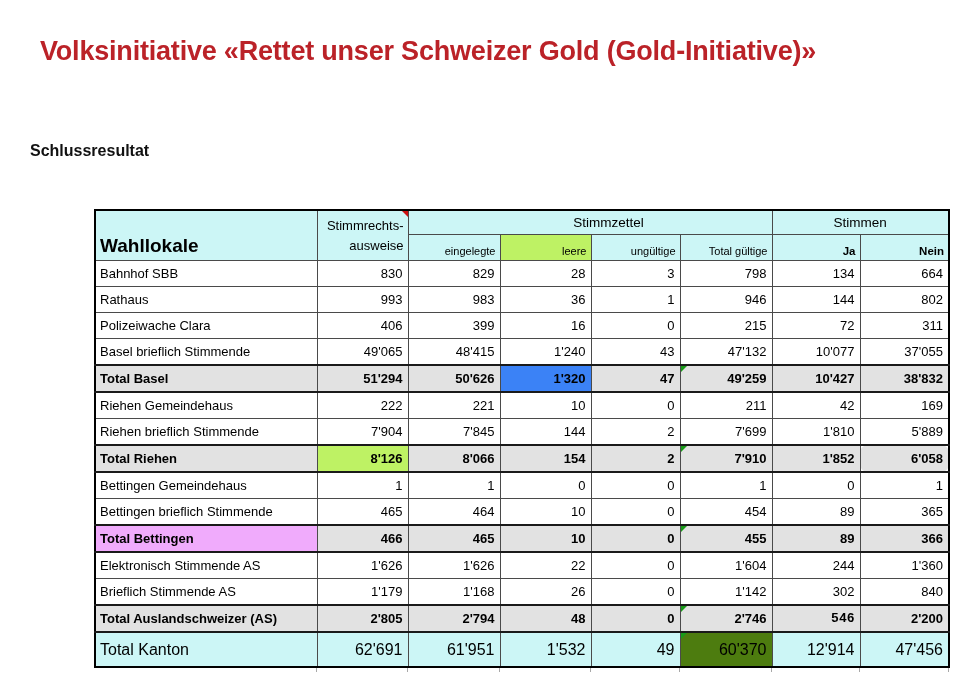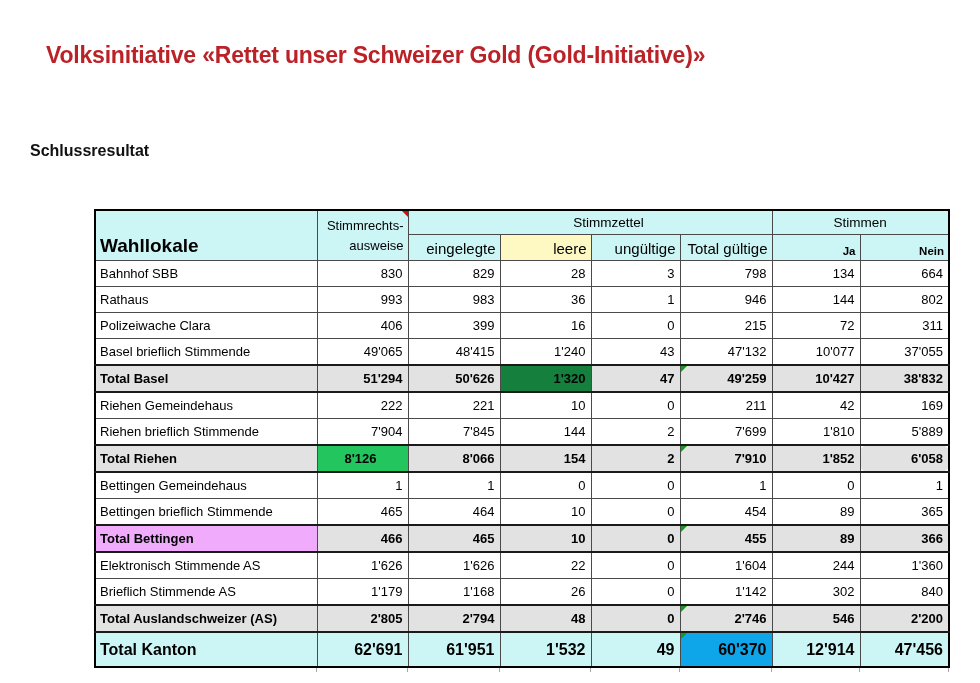--- a/index.html
+++ b/index.html
@@ -12,22 +12,22 @@
     position: relative;
     width: 980px;
     height: 683px;
     background: #ffffff;
     overflow: hidden;
   }
   .doc-title {
     position: absolute;
     left: 30px;
     top: 26px;
-    margin: 16px;
-    font-size: 23px;
+    margin: 10px;
+    font-size: 27px;
     font-weight: bold;
     letter-spacing: -0.2px;
     white-space: nowrap;
   }
   .doc-subtitle {
     position: absolute;
     left: 30px;
     top: 142px;
     margin: 0;
     font-size: 16px;
@@ -56,21 +56,21 @@
     color: #000000;
   }
   th.h-group {
     height: 21px;
     font-size: 13.5px;
     text-align: center;
     vertical-align: middle;
   }
   th.h-sub {
     height: 22px;
-    font-size: 15px;
+    font-size: 11px;
     text-align: right;
     vertical-align: bottom;
     padding: 0 4px 3px 0;
   }
   th.h-sub.bold { font-weight: bold; font-size: 11.5px; }
   th.h-wahllokale {
     text-align: left;
     vertical-align: bottom;
     font-weight: bold;
     font-size: 19px;
@@ -101,21 +101,21 @@
     border-bottom-color: #969696;
   }
   tbody td.label { text-align: left; padding-left: 4px; }
   tbody td.num { text-align: right; padding-right: 5px; position: relative; }
   tbody tr.total td {
     font-weight: bold;
     border-top: 2px solid #1a1a1a;
     border-bottom: 2px solid #1a1a1a;
   }
   tbody tr.grand td {
-    font-weight: bold;
+    font-weight: normal;
     font-size: 16px;
     height: 31px;
     border-top: 2px solid #111111;
     border-bottom: 2px solid #000000;
   }
   td.green-corner::before {
     content: "";
     position: absolute;
     top: 0; left: 0;
     width: 0; height: 0;
@@ -162,21 +162,21 @@
           <th rowspan="2" class="h-ausweise hdr-bg" style="background: rgb(204, 246, 246);">
             <span class="corner-red"></span>
             <div>Stimmrechts-</div>
             <div>ausweise</div>
           </th>
           <th colspan="4" class="h-group hdr-bg" style="background: rgb(204, 246, 246); padding-left: 38px;">Stimmzettel</th>
           <th colspan="2" class="h-group hdr-bg" style="background: rgb(204, 246, 246);">Stimmen</th>
         </tr>
         <tr>
           <th class="h-sub hdr-bg" style="background: rgb(204, 246, 246);">eingelegte</th>
-          <th class="h-sub hdr-bg" style="background: #fef9c3;">leere</th>
+          <th class="h-sub hdr-bg" style="background: #bef264;">leere</th>
           <th class="h-sub hdr-bg" style="background: rgb(204, 246, 246);">ungültige</th>
           <th class="h-sub hdr-bg" style="background: rgb(204, 246, 246);">Total gültige</th>
           <th class="h-sub bold hdr-bg" style="background: rgb(204, 246, 246);">Ja</th>
           <th class="h-sub bold hdr-bg" style="background: rgb(204, 246, 246);">Nein</th>
         </tr>
       </thead>
       <tbody>
           <tr class="normal">
             <td class="label">Bahnhof SBB</td>
             <td class="num">830</td>
@@ -214,21 +214,21 @@
             <td class="num">1'240</td>
             <td class="num">43</td>
             <td class="num">47'132</td>
             <td class="num">10'077</td>
             <td class="num">37'055</td>
           </tr>
           <tr class="total">
             <td class="label" style="background: rgb(226, 226, 226);">Total Basel</td>
             <td class="num" style="background: rgb(226, 226, 226);">51'294</td>
             <td class="num" style="background: rgb(226, 226, 226);">50'626</td>
-            <td class="num" style="background: #15803d;">1'320</td>
+            <td class="num" style="background: #3b82f6;">1'320</td>
             <td class="num" style="background: rgb(226, 226, 226);">47</td>
             <td class="num green-corner" style="background: rgb(226, 226, 226);">49'259</td>
             <td class="num" style="background: rgb(226, 226, 226); text-align: right;">10'427</td>
             <td class="num" style="background: rgb(226, 226, 226);">38'832</td>
           </tr>
           <tr class="normal">
             <td class="label">Riehen Gemeindehaus</td>
             <td class="num">222</td>
             <td class="num">221</td>
             <td class="num">10</td>
@@ -242,21 +242,21 @@
             <td class="num">7'904</td>
             <td class="num">7'845</td>
             <td class="num">144</td>
             <td class="num">2</td>
             <td class="num">7'699</td>
             <td class="num">1'810</td>
             <td class="num">5'889</td>
           </tr>
           <tr class="total">
             <td class="label" style="background: rgb(226, 226, 226);">Total Riehen</td>
-            <td class="num" style="background: #22c55e; text-align: center;">8'126</td>
+            <td class="num" style="background: #bef264;">8'126</td>
             <td class="num" style="background: rgb(226, 226, 226); padding-left: 38px;">8'066</td>
             <td class="num" style="background: rgb(226, 226, 226); padding-left: 8px;">154</td>
             <td class="num" style="background: rgb(226, 226, 226);">2</td>
             <td class="num green-corner" style="background: rgb(226, 226, 226); text-align: right;">7'910</td>
             <td class="num" style="background: rgb(226, 226, 226);">1'852</td>
             <td class="num" style="background: rgb(226, 226, 226); border-radius: 8px;">6'058</td>
           </tr>
           <tr class="normal">
             <td class="label">Bettingen Gemeindehaus</td>
             <td class="num">1</td>
@@ -307,30 +307,30 @@
             <td class="num">302</td>
             <td class="num">840</td>
           </tr>
           <tr class="total">
             <td class="label" style="background: rgb(226, 226, 226);">Total Auslandschweizer (AS)</td>
             <td class="num" style="background: rgb(226, 226, 226);">2'805</td>
             <td class="num" style="background: rgb(226, 226, 226);">2'794</td>
             <td class="num" style="background: rgb(226, 226, 226);">48</td>
             <td class="num" style="background: rgb(226, 226, 226);">0</td>
             <td class="num green-corner" style="background: rgb(226, 226, 226);">2'746</td>
-            <td class="num" style="background: rgb(226, 226, 226);">546</td>
+            <td class="num" style="background: rgb(226, 226, 226); font-family: Liberation Mono, monospace;">546</td>
             <td class="num" style="background: rgb(226, 226, 226);">2'200</td>
           </tr>
           <tr class="grand">
             <td class="label" style="background: rgb(204, 246, 246);">Total Kanton</td>
             <td class="num" style="background: rgb(204, 246, 246);">62'691</td>
             <td class="num" style="background: rgb(204, 246, 246);">61'951</td>
             <td class="num" style="background: rgb(204, 246, 246);">1'532</td>
             <td class="num" style="background: rgb(204, 246, 246);">49</td>
-            <td class="num green-corner" style="background: #0ea5e9;">60'370</td>
+            <td class="num green-corner" style="background: #4d7c0f;">60'370</td>
             <td class="num" style="background: rgb(204, 246, 246);">12'914</td>
             <td class="num" style="background: rgb(204, 246, 246);">47'456</td>
           </tr>
         </tbody>
     </table>
     <div class="stub-row">
         <div class="stub" style="left: 222px;"></div>
         <div class="stub" style="left: 313px;"></div>
         <div class="stub" style="left: 405px;"></div>
         <div class="stub" style="left: 496px;"></div>

